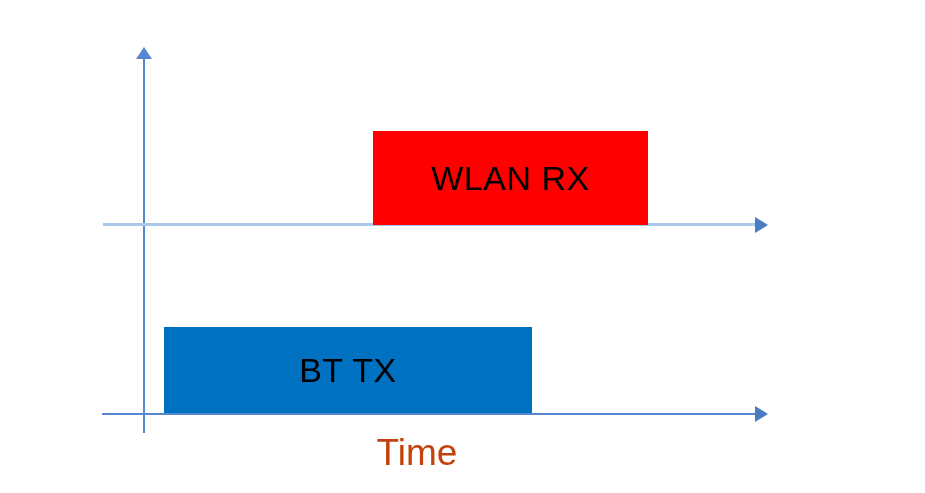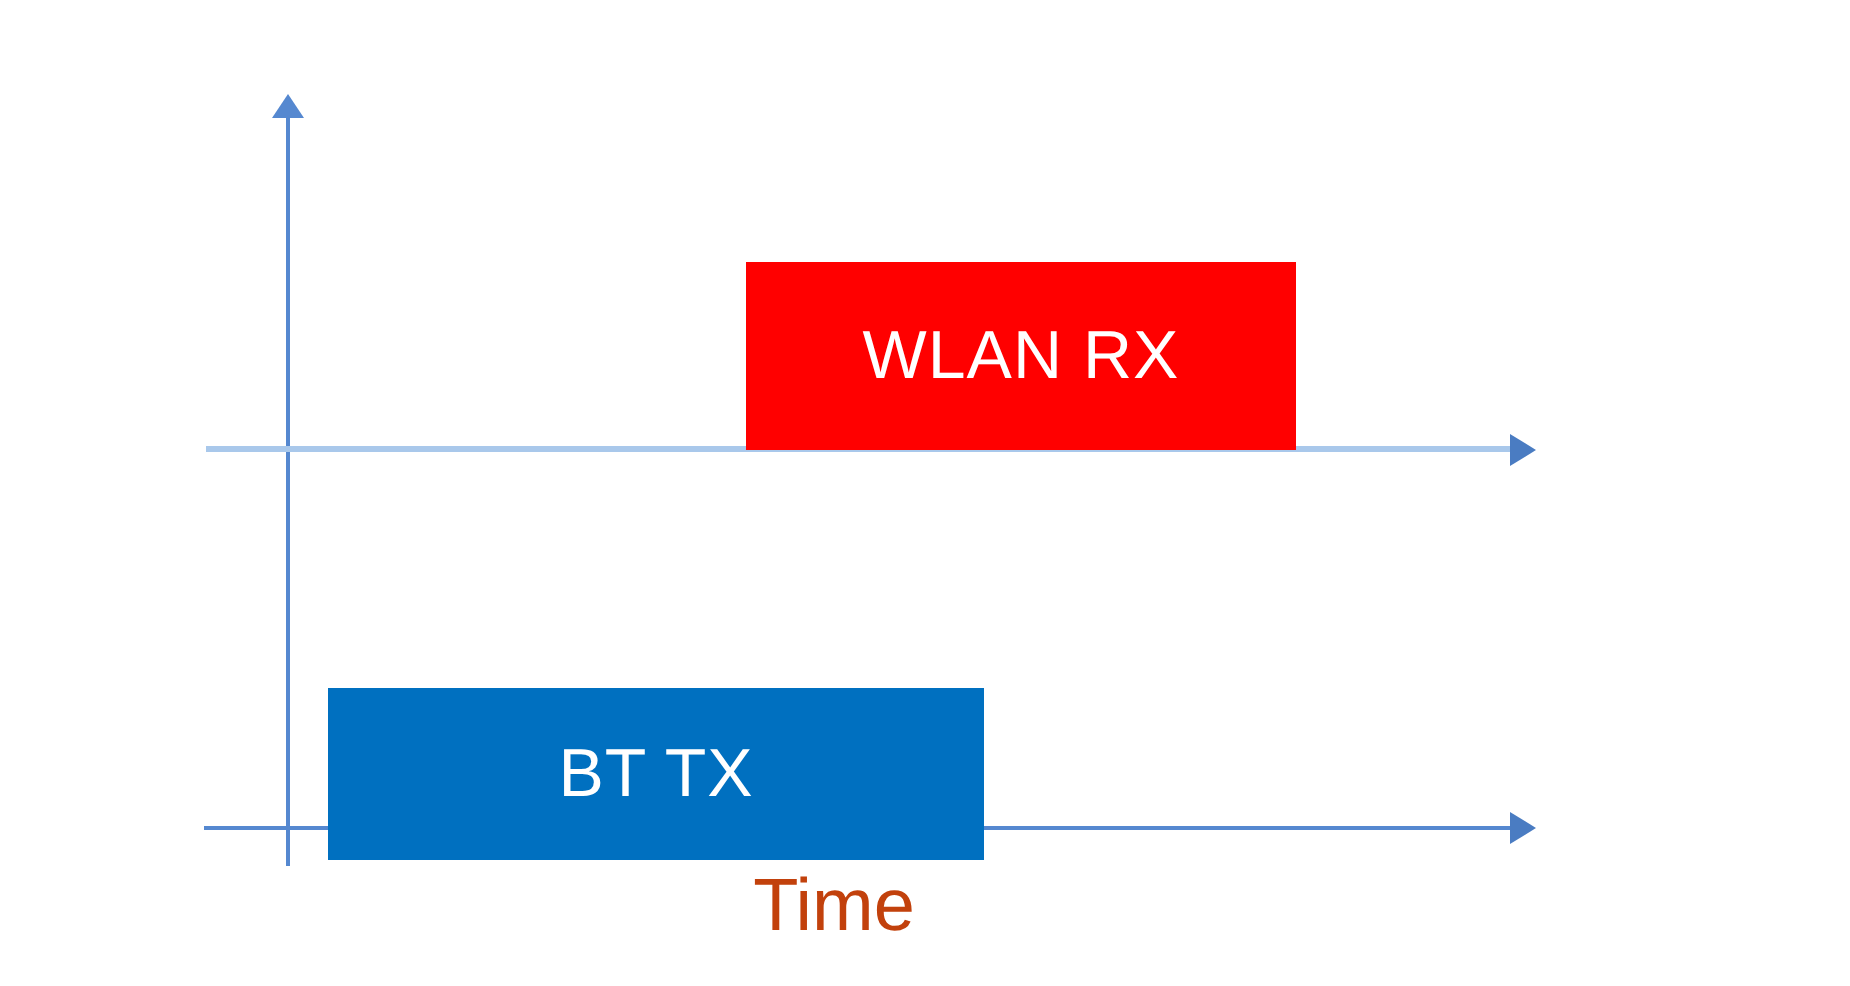--- a/index.html
+++ b/index.html
@@ -58,32 +58,32 @@
     border-bottom: 8px solid transparent;
     border-left: 13px solid #4a7cc2;
   }
 
   
   .block {
     position: absolute;
     display: flex;
     align-items: center;
     justify-content: center;
-    color: #ffffff;
+    color: #000000;
     font-size: 34px;
     letter-spacing: 0.5px;
   }
   .block-wlan {
     left: 373px; top: 131px;
     width: 275px; height: 94px;
     background: #ff0000;
   }
   .block-bt {
-    left: 164px; top: 344px;
-    width: 328px; height: 86px;
+    left: 164px; top: 327px;
+    width: 368px; height: 86px;
     background: #0070c0;
   }
 
   
   .time-label {
     position: absolute;
     left: 337px; top: 432px;
     width: 160px;
     text-align: center;
     color: #c2410c;

